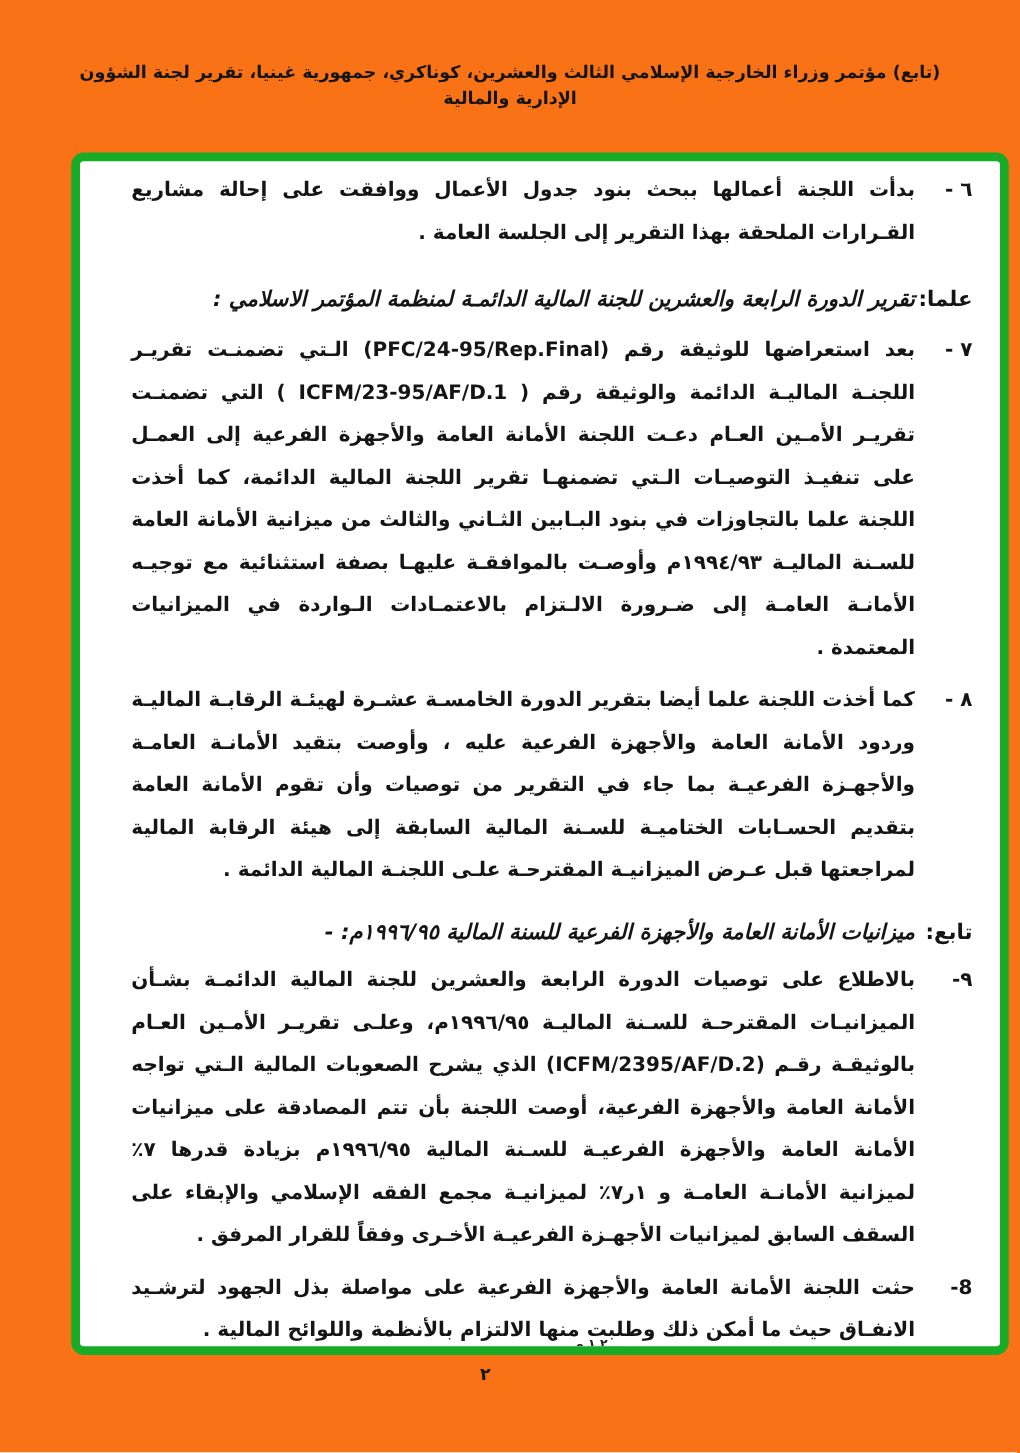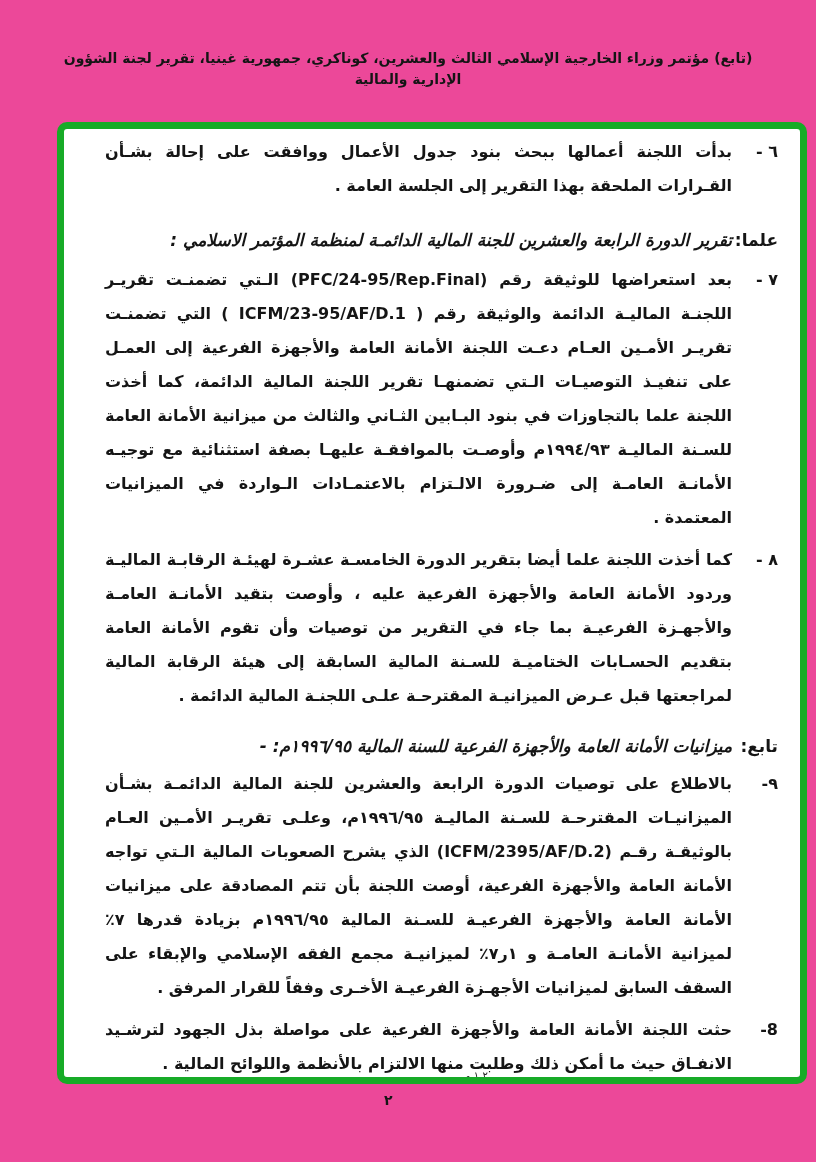--- a/index.html
+++ b/index.html
@@ -1,17 +1,17 @@
 <!DOCTYPE html>
 <html lang="ar"><head>
 <meta charset="utf-8">
 <style>
   html,body{margin:0;padding:0;background:#ffffff;}
   body{width:816px;height:1162px;font-family:"DejaVu Sans",sans-serif;color:#151515;}
-  .page{position:relative;width:816px;height:1162px;background:#ec4899;overflow:hidden;}
+  .page{position:relative;width:816px;height:1162px;background:#f97316;overflow:hidden;}
 
   
   .hdr{position:absolute;top:48px;left:40px;right:40px;text-align:center;direction:rtl;}
   .hdr-title{font-size:14px;font-weight:700;letter-spacing:0;line-height:1.5;}
   .hdr-src{font-size:11.5px;font-weight:700;margin-top:9px;}
   .hdr-src .lbl{margin-left:6px;}
 
   
   .greenbox{
     position:absolute;left:57px;top:122px;width:673px;height:942px;
@@ -32,21 +32,21 @@
   .mb-a{margin-bottom:20px;}  
   .mb-b{margin-bottom:6px;}   
   .mb-c{margin-bottom:8px;}   
   .mb-d{margin-bottom:16px;}  
   .mb-e{margin-bottom:4px;}   
   .mb-f{margin-bottom:8px;}   
 
   
   .cutoff{
     position:absolute;bottom:0;right:300px;height:10px;overflow:hidden;
-    font-size:10px;font-weight:400;line-height:18px;direction:rtl;color:#222;
+    font-size:10px;font-weight:700;line-height:18px;direction:rtl;color:#222;
   }
 
   .pagenum{
     position:absolute;top:1092px;left:384px;
     font-size:14px;font-weight:700;direction:rtl;
   }
 </style>
 </head>
 <body>
 
@@ -54,21 +54,21 @@
 
   <div class="hdr">
     <div class="hdr-title">(تابع) مؤتمر وزراء الخارجية الإسلامي الثالث والعشرين، كوناكري، جمهورية غينيا، تقرير لجنة الشؤون الإدارية والمالية</div>
   </div>
 
   <div class="greenbox">
     <div class="doc">
 
       <div class="item mb-a">
         <span class="num">٦ -</span>
-        <p class="txt">بدأت اللجنة أعمالها ببحث بنود جدول الأعمال ووافقت على إحالة بشـأن القـرارات الملحقة بهذا التقرير إلى الجلسة العامة .</p>
+        <p class="txt">بدأت اللجنة أعمالها ببحث بنود جدول الأعمال ووافقت على إحالة مشاريع القـرارات الملحقة بهذا التقرير إلى الجلسة العامة .</p>
       </div>
 
       <div class="heading mb-b">
         <span class="hlabel">علما:</span>
         <p class="htxt">تقرير الدورة الرابعة والعشرين للجنة المالية الدائمـة لمنظمة المؤتمر الاسلامي :</p>
       </div>
 
       <div class="item mb-c">
         <span class="num">٧ -</span>
         <p class="txt">بعد استعراضها للوثيقة رقم (PFC/24-95/Rep.Final) الـتي تضمنـت تقريـر اللجنـة الماليـة الدائمة والوثيقة رقم ( ICFM/23-95/AF/D.1 ) التي تضمنـت تقريـر الأمـين العـام دعـت اللجنة الأمانة العامة والأجهزة الفرعية إلى العمـل على تنفيـذ التوصيـات الـتي تضمنهـا تقرير اللجنة المالية الدائمة، كما أخذت اللجنة علما بالتجاوزات في بنود البـابين الثـاني والثالث من ميزانية الأمانة العامة للسـنة الماليـة ١٩٩٤/٩٣م وأوصـت بالموافقـة عليهـا بصفة استثنائية مع توجيـه الأمانـة العامـة إلى ضـرورة الالـتزام بالاعتمـادات الـواردة في الميزانيات المعتمدة .</p>

